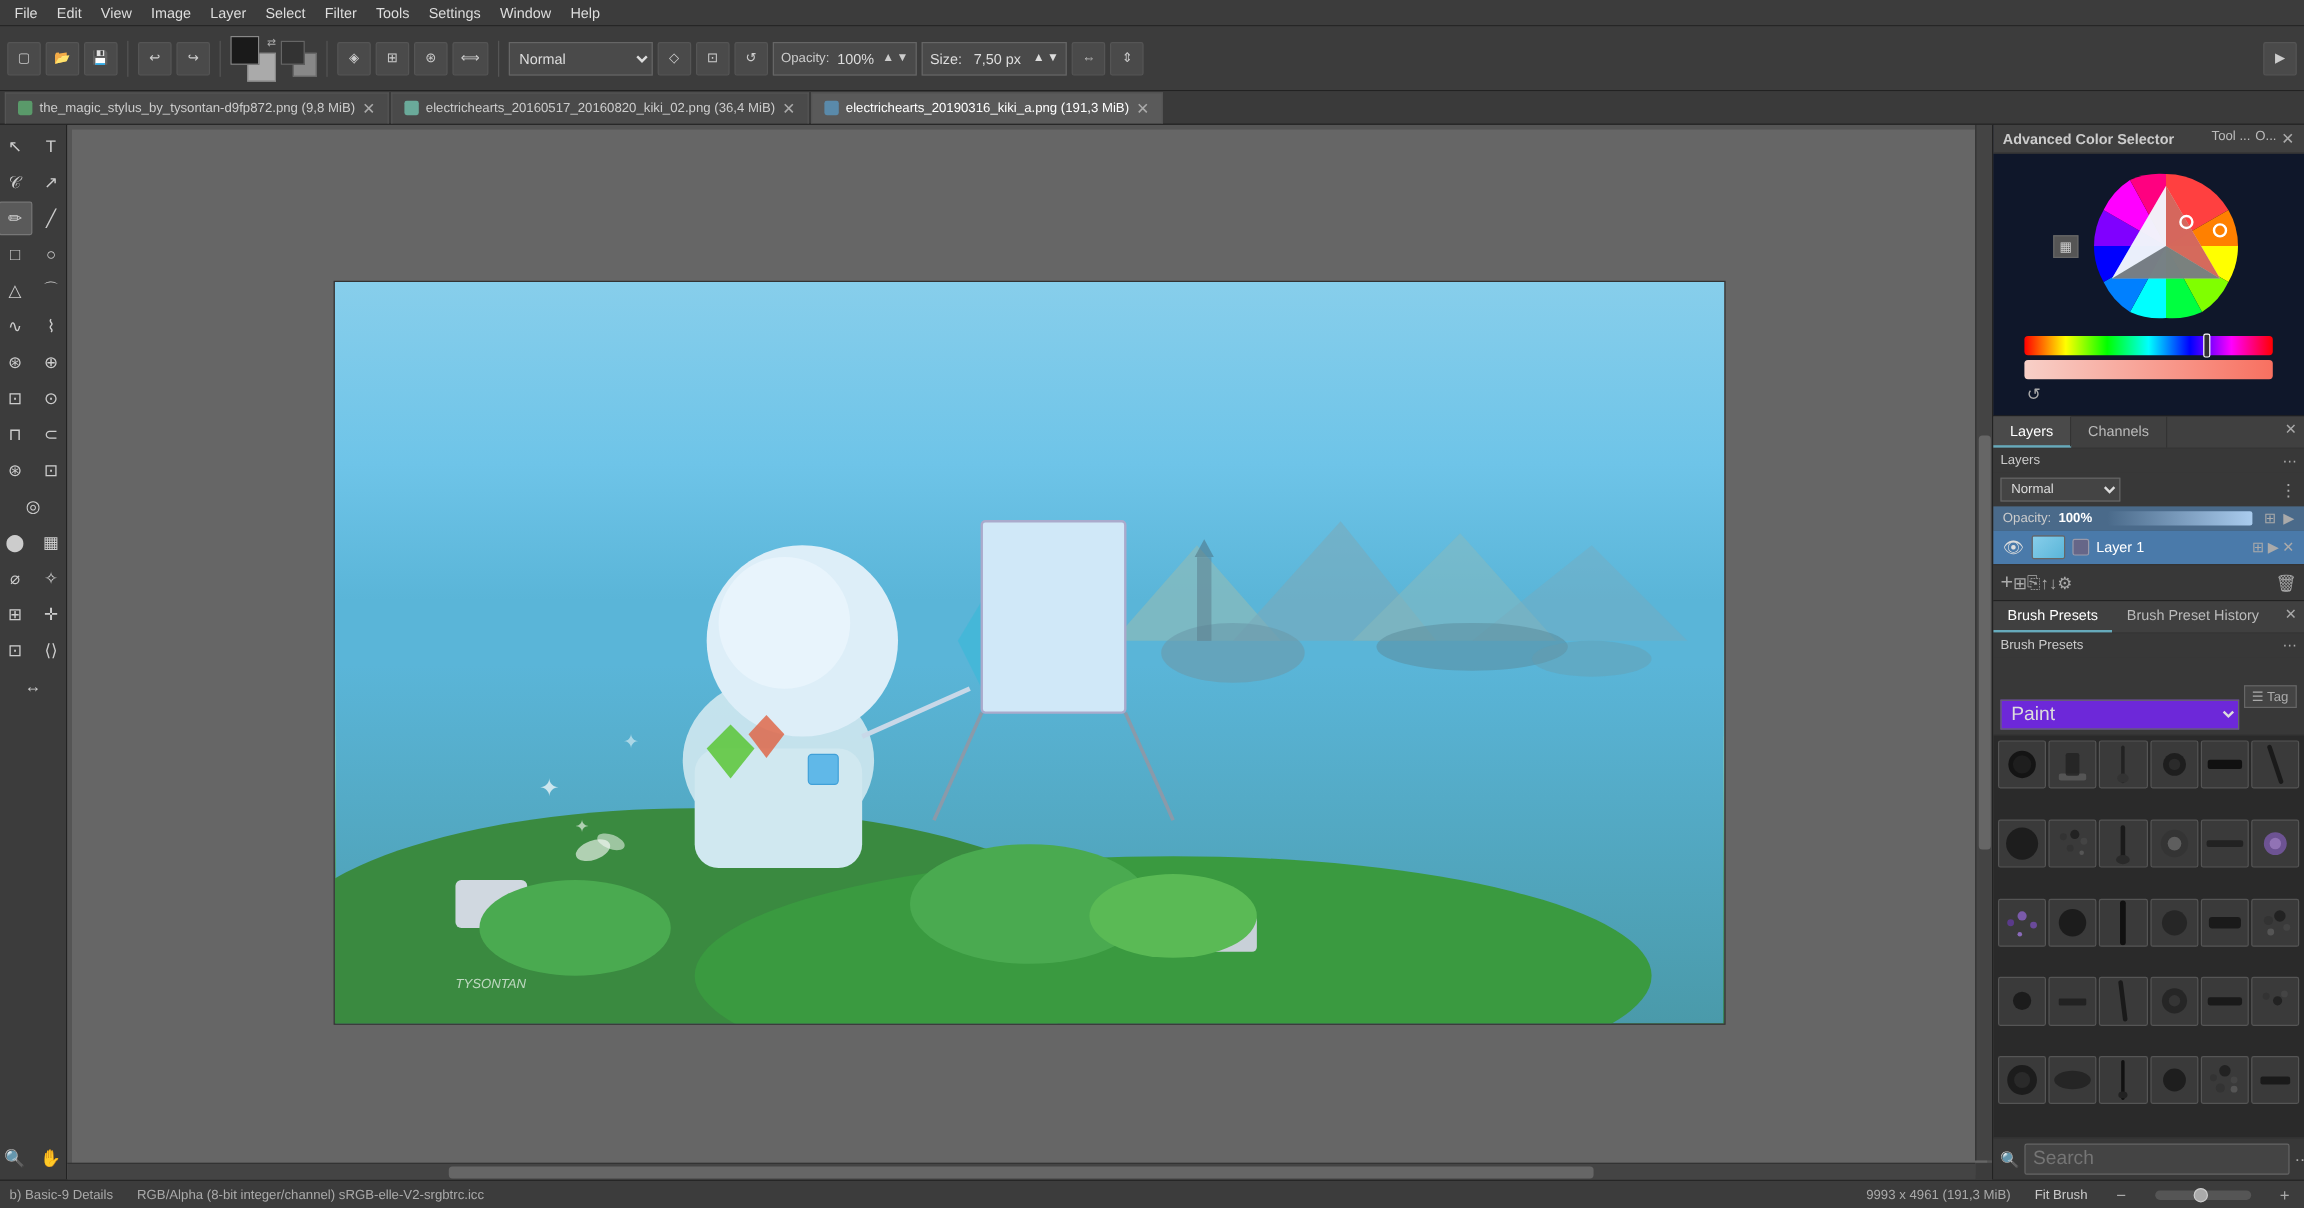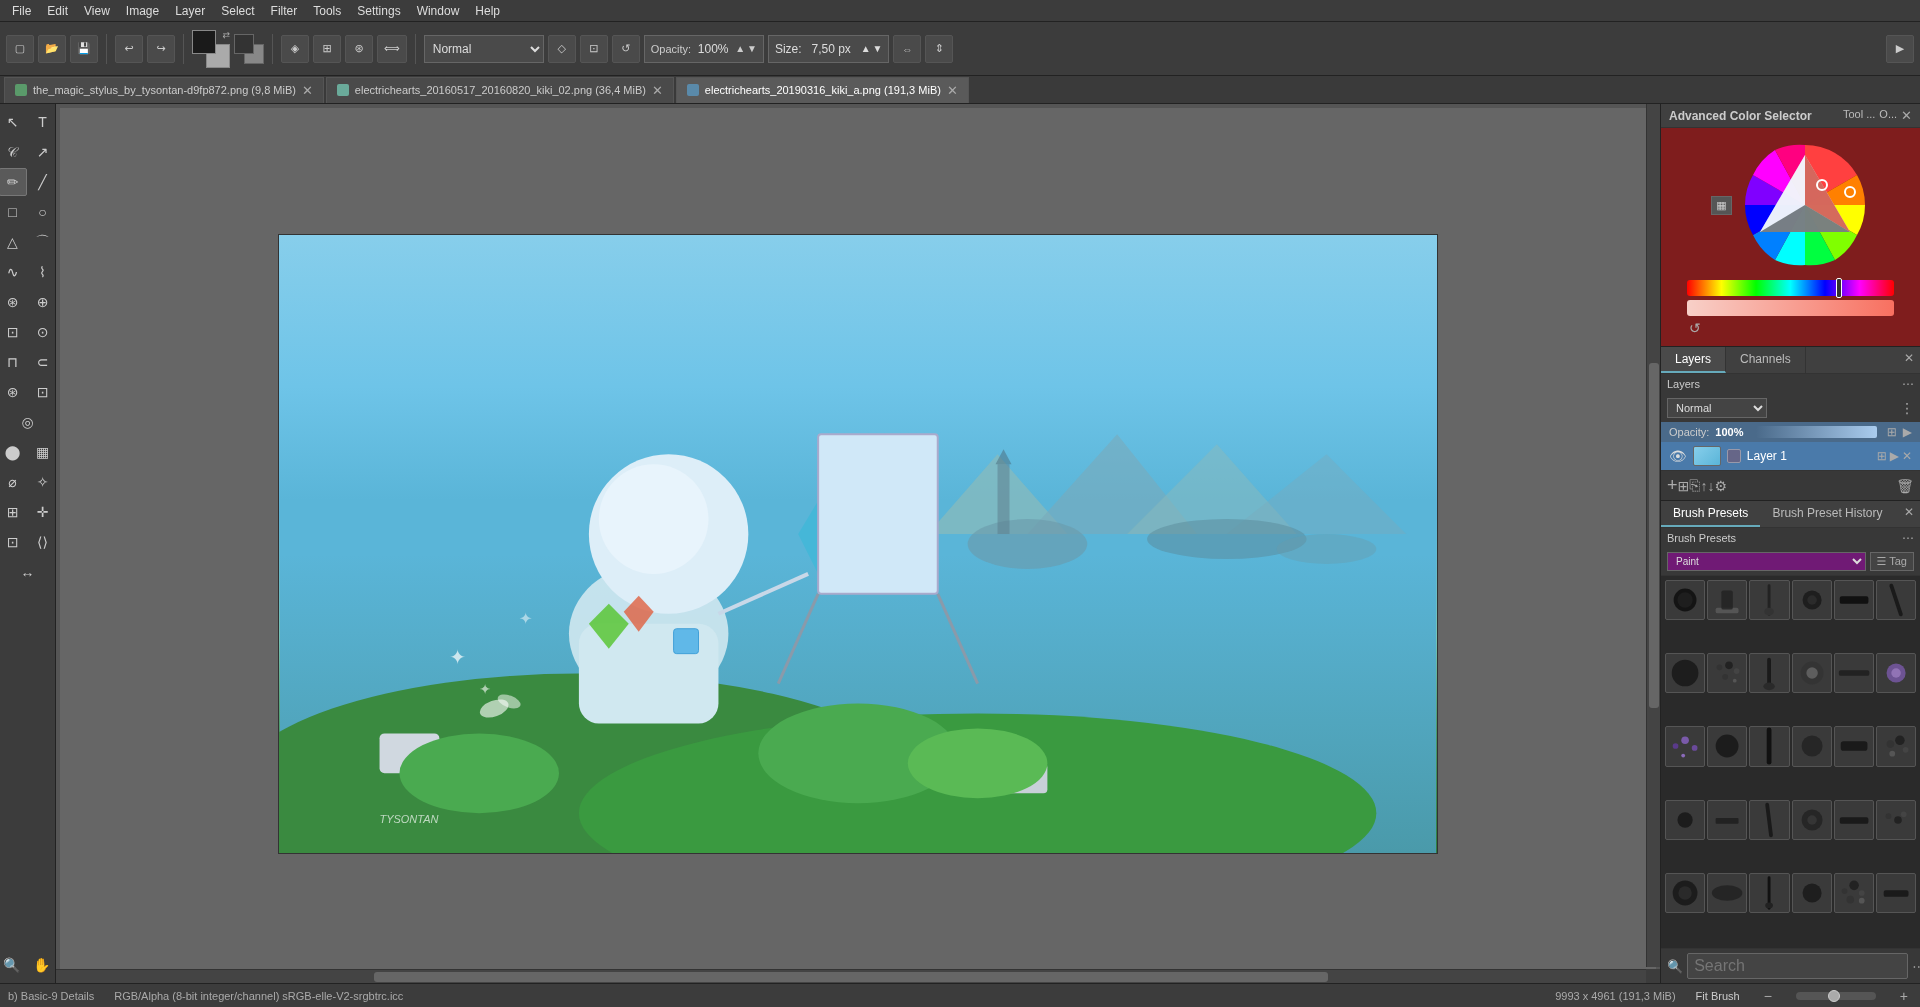--- a/index.html
+++ b/index.html
@@ -44,21 +44,21 @@
     #canvas-scroll-h { position: absolute; bottom: 0; left: 0; right: 14px; height: 14px; background: #444; border-top: 1px solid #333; }
     #canvas-corner { position: absolute; bottom: 0; right: 0; width: 14px; height: 14px; background: #3c3c3c; }
     #canvas-bg { background: #666; margin: 4px; height: calc(100% - 8px); display: flex; align-items: center; justify-content: center; overflow: hidden; }
     .scroll-thumb-v { width: 10px; background: #666; border-radius: 3px; position: absolute; left: 2px; top: 30%; height: 40%; }
     .scroll-thumb-h { height: 10px; background: #666; border-radius: 3px; position: absolute; top: 2px; left: 20%; width: 60%; }
 
     
     #right-panel { width: 260px; background: #3c3c3c; border-left: 1px solid #222; display: flex; flex-direction: column; flex-shrink: 0; overflow: hidden; }
 
     
-    #adv-color { background: #7f1d1d; border-bottom: 1px solid #222; }
+    #adv-color { background: #0f172a; border-bottom: 1px solid #222; }
     .panel-header { background: #404040; padding: 4px 8px; display: flex; align-items: center; justify-content: space-between; border-bottom: 1px solid #333; }
     .panel-header-title { font-size: 12px; color: #ccc; font-weight: bold; }
     .panel-header-icons { display: flex; gap: 4px; color: #aaa; font-size: 11px; }
     .color-wheel-container { padding: 8px; display: flex; flex-direction: column; align-items: center; }
     .color-hue-bar { width: 100%; height: 16px; background: linear-gradient(to right, #f00, #ff0, #0f0, #0ff, #00f, #f0f, #f00); border-radius: 3px; margin-top: 6px; position: relative; cursor: pointer; }
     .hue-indicator { position: absolute; left: 75%; top: -2px; width: 6px; height: 20px; background: #333; border: 1px solid #fff; border-radius: 2px; }
     .color-gradient-bar { flex: 1; height: 16px; border-radius: 3px; position: relative; }
     .reset-icon { color: #aaa; font-size: 14px; cursor: pointer; padding: 2px; }
 
     
@@ -76,21 +76,21 @@
     .layer-name { font-size: 12px; color: #fff; flex: 1; }
     .layer-icons { display: flex; gap: 3px; color: #aaa; font-size: 12px; }
     .layers-bottom-toolbar { display: flex; align-items: center; justify-content: space-between; padding: 4px 6px; background: #383838; border-top: 1px solid #333; }
 
     
     #brush-presets { flex: 1; display: flex; flex-direction: column; overflow: hidden; }
     .brush-panel-tabs { display: flex; background: #404040; border-bottom: 1px solid #333; }
     .brush-tab { padding: 5px 12px; font-size: 12px; cursor: pointer; color: #bbb; }
     .brush-tab.active { color: #fff; border-bottom: 2px solid #6ab; }
     .brush-toolbar { display: flex; align-items: center; padding: 4px 6px; gap: 4px; background: #383838; border-bottom: 1px solid #333; }
-    .brush-filter-select { background: #701a75; border: 1px solid #666; color: #ddd; font-size: 10px; padding: 2px 4px; flex: 1; }
+    .brush-filter-select { background: #6d28d9; border: 1px solid #666; color: #ddd; font-size: 16px; padding: 2px 4px; flex: 1; margin-top: 31px; }
     .brush-tag-btn { background: #444; border: 1px solid #666; color: #aaa; font-size: 11px; padding: 2px 6px; cursor: pointer; }
     .brush-grid { flex: 1; overflow-y: auto; display: grid; grid-template-columns: repeat(6, 1fr); gap: 2px; padding: 4px; background: #2a2a2a; }
     .brush-preset { width: 100%; aspect-ratio: 1; background: #3a3a3a; border: 1px solid #555; border-radius: 2px; cursor: pointer; display: flex; align-items: center; justify-content: center; overflow: hidden; }
     .brush-search-row { display: flex; align-items: center; padding: 4px 6px; background: #383838; border-top: 1px solid #333; gap: 4px; }
     .brush-search-input { flex: 1; background: #444; border: 1px solid #666; color: #ddd; padding: 3px 6px; font-size: 16px; border-radius: 2px; }
 
     
     #status-bar { background: #3c3c3c; height: 24px; border-top: 1px solid #222; display: flex; align-items: center; padding: 0 8px; font-size: 11px; color: #aaa; flex-shrink: 0; gap: 20px; }
     .status-item { color: #aaa; white-space: nowrap; }
 

